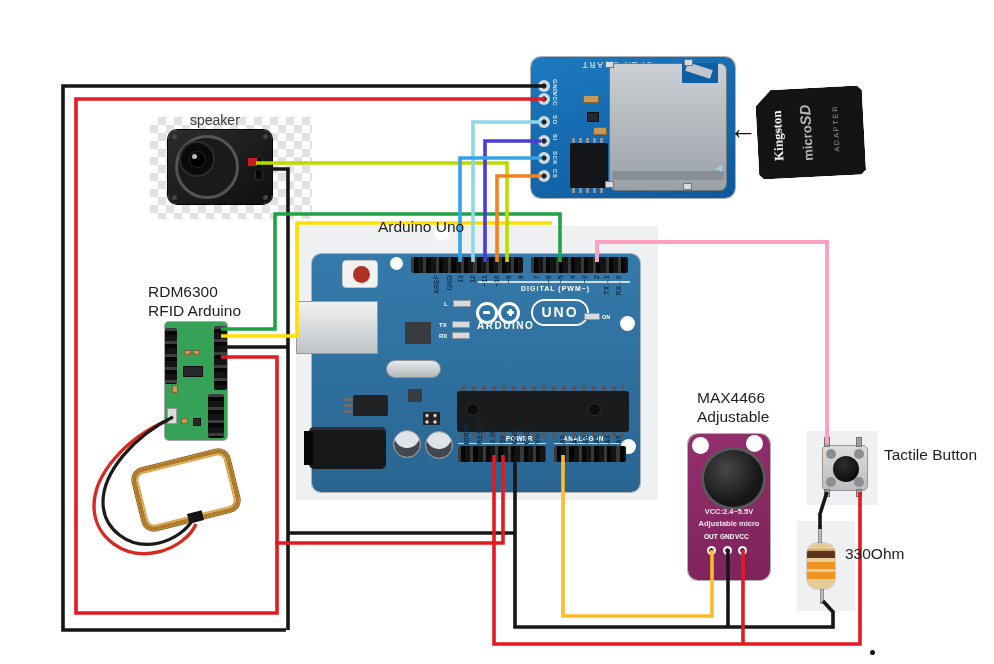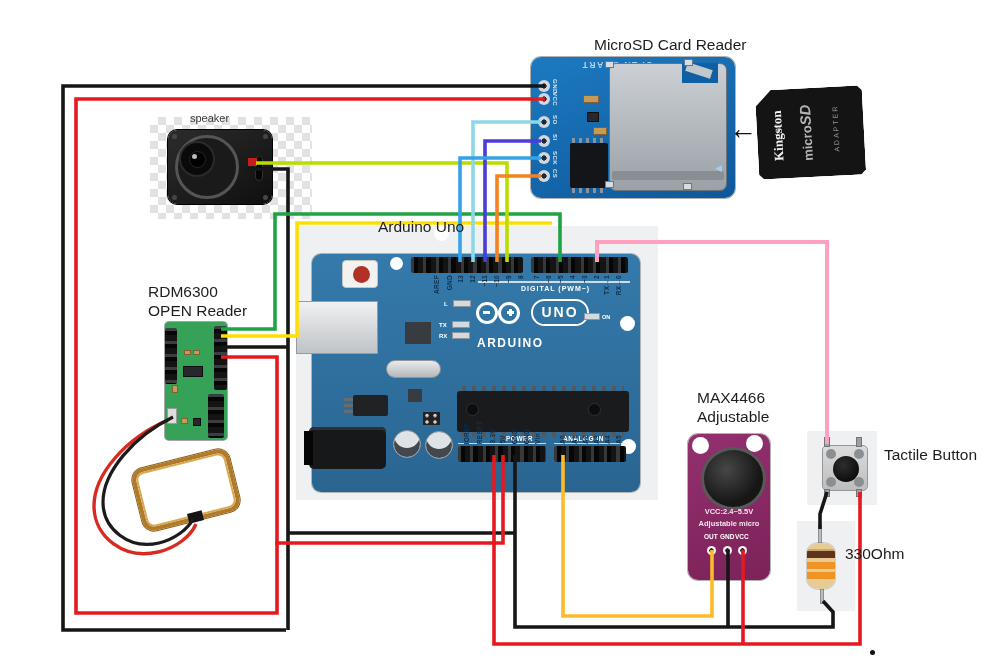--- a/index.html
+++ b/index.html
@@ -3,21 +3,21 @@
 <meta charset="utf-8">
 <style>
   *{margin:0;padding:0;box-sizing:border-box}
   body{background:#fff;font-family:"Liberation Sans",sans-serif}
   #canvas{position:relative;width:994px;height:664px;background:#fff;overflow:hidden}
   
   .backdrop{position:absolute;background:#eef0f1;z-index:1}
   .board{position:absolute;z-index:10}
   #wire-layer{position:absolute;left:0;top:0;width:994px;height:664px;pointer-events:none;z-index:50}
   .lbl{position:absolute;color:#1e1e20;font-size:15.5px;z-index:60;white-space:nowrap}
-  .lbl.small{font-size:11px;color:#3a3a3c}
+  .lbl.small{font-size:14px;color:#3a3a3c}
   
   .checker{position:absolute;z-index:2;background-color:#fff;
     background-image:linear-gradient(45deg,#e2e2e2 25%,transparent 25%,transparent 75%,#e2e2e2 75%),
                      linear-gradient(45deg,#e2e2e2 25%,transparent 25%,transparent 75%,#e2e2e2 75%);
     background-size:16px 16px;background-position:0 0,8px 8px}
   
   .speaker{left:168px;top:130px;width:104px;height:74px;background:linear-gradient(145deg,#2c2c2c,#0f0f0f);border-radius:9px;box-shadow:0 0 0 1px #000}
   .spk-ring{position:absolute;left:7px;top:5px;width:64px;height:64px;border-radius:50%;border:3px solid #555;background:#1a1a1a}
   .spk-cone{position:absolute;left:11px;top:11px;width:36px;height:36px;border-radius:50%;background:#0a0a0a;border:2px solid #2b2b2b}
   .spk-cap{position:absolute;left:21px;top:21px;width:17px;height:17px;border-radius:50%;background:#000;border:1px solid #262626}
@@ -110,25 +110,24 @@
 </head>
 <body>
 
 <div id="canvas">
 
   <div class="backdrop" style="left:296px;top:226px;width:362px;height:274px"></div>
   <div class="backdrop" style="left:807px;top:431px;width:70px;height:74px"></div>
   <div class="backdrop" style="left:797px;top:521px;width:58px;height:90px"></div>
   <div class="checker" style="left:150px;top:117px;width:162px;height:102px"></div>
 
-  <div class="lbl" style="left:594px;top:36px">MicroSD Card Reader</div>
   <div class="lbl small" style="left:190px;top:112px">speaker</div>
   <div class="lbl" style="left:378px;top:218px">Arduino Uno</div>
   <div class="lbl" style="left:148px;top:283px">RDM6300</div>
-  <div class="lbl" style="left:148px;top:302px">OPEN Reader</div>
+  <div class="lbl" style="left:148px;top:302px">RFID Arduino</div>
   <div class="lbl" style="left:697px;top:389px">MAX4466</div>
   <div class="lbl" style="left:697px;top:408px">Adjustable</div>
   <div class="lbl" style="left:884px;top:446px">Tactile Button</div>
   <div class="lbl" style="left:845px;top:545px">330Ohm</div>
 
   <div class="board sdmod">
     <div class="silk">OPEN SMART</div>
     <div class="sd-pad" style="left:7px;top:23px"></div>
     <div class="sd-pad" style="left:7px;top:36px"></div>
     <div class="sd-pad" style="left:7px;top:59px"></div>
@@ -220,21 +219,21 @@
   <div class="ledbar" style="left:452px;top:321px;width:18px;height:7px"></div>
   <div class="cap-white" style="left:439px;top:333px;font-size:6px">RX</div>
   <div class="ledbar" style="left:452px;top:332px;width:18px;height:7px"></div>
   <div class="infin" style="left:476px;top:302px">
       <span class="dash"></span>
     </div>
   <div class="infin" style="left:498px;top:302px">
       <span class="dash" style="left:6px"></span>
       <span class="vdash" style="left:8px"></span>
     </div>
-  <div class="cap-white" style="left:477px;top:336px;font-size:12px;letter-spacing:1.5px">ARDUINO</div>
+  <div class="cap-white" style="left:477px;top:320px;font-size:10px;letter-spacing:1.5px">ARDUINO</div>
   <div class="unoval" style="left:531px;top:299px">UNO</div>
   <div class="ledbar" style="left:584px;top:313px;width:16px;height:7px"></div>
   <div class="cap-white" style="left:602px;top:314px;font-size:5.5px">ON</div>
   <div class="usb"></div>
   <div class="dsq" style="left:405px;top:322px;width:26px;height:22px"></div>
   <div class="crystal"></div>
   <div class="dsq" style="left:408px;top:389px;width:14px;height:13px"></div>
   <div class="vreg">
       <i style="top:3px"></i>
       <i style="top:9px"></i>

